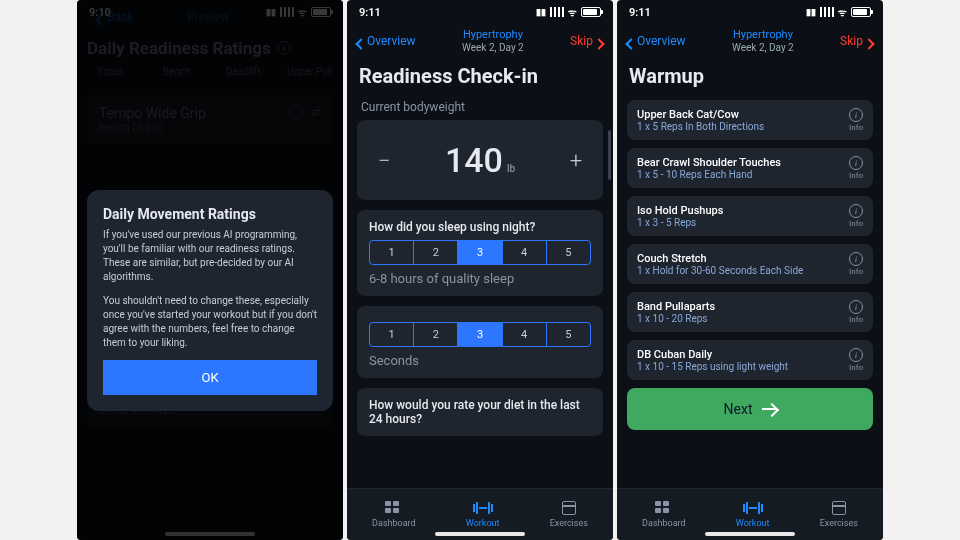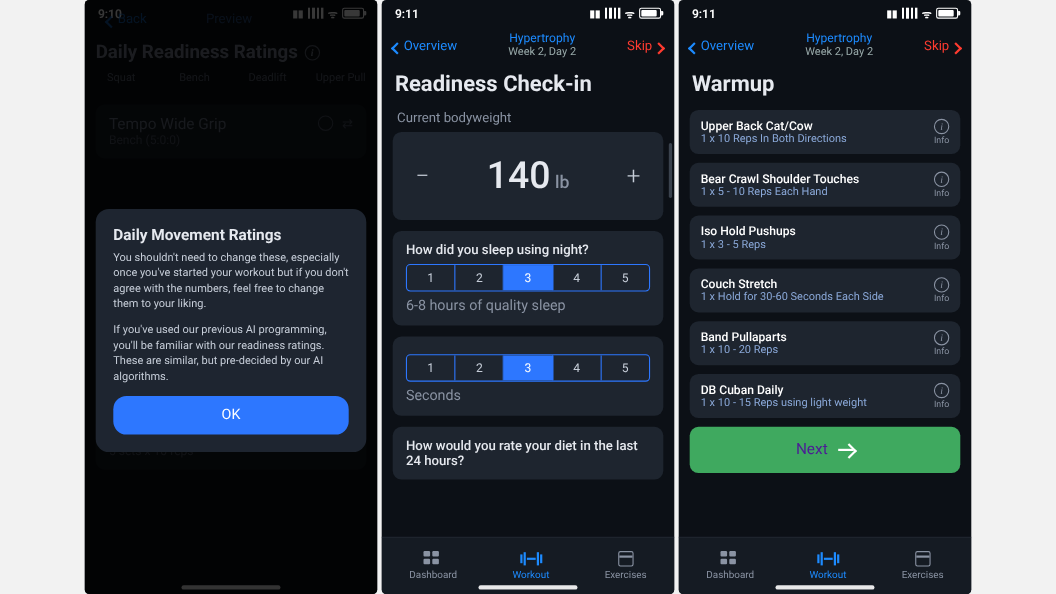--- a/index.html
+++ b/index.html
@@ -39,59 +39,59 @@
 
   .content{flex:1;overflow:hidden;padding:0 10px}
   h1.page{font-size:20px;font-weight:700;margin:6px 2px 12px}
   .label{font-size:12px;color:var(--muted);margin:2px 4px 6px}
 
   .card{background:var(--card);border-radius:8px;padding:10px 12px;margin-bottom:10px}
 
   
   .bw{display:flex;align-items:center;justify-content:space-between;padding:20px 14px}
   .bw .val{font-size:34px;font-weight:500;display:flex;align-items:baseline;gap:4px}
-  .bw .unit{font-size:16px;color:var(--muted)}
+  .bw .unit{font-size:10px;color:var(--muted)}
   .pm{width:26px;height:26px;display:flex;align-items:center;justify-content:center;color:#c6cdd8;font-size:22px;font-weight:300}
 
   
   .seg{display:flex;border:1px solid var(--blue);border-radius:4px;overflow:hidden;margin:6px 0}
   .seg div{flex:1;text-align:center;font-size:11px;padding:5px 0;color:#c6cdd8;border-right:1px solid var(--blue)}
   .seg div:last-child{border-right:none}
   .seg div.active{background:var(--blue);color:#fff}
   .hint{font-size:13px;color:var(--muted);margin-top:3px}
 
   
   .ex{background:var(--card);border-radius:8px;padding:8px 10px;margin-bottom:8px;display:flex;align-items:center;justify-content:space-between}
   .ex .l1{font-size:11px;color:#fff;font-weight:500}
   .ex .l2{font-size:10px;color:#8aa8d8}
   .ex .info{display:flex;flex-direction:column;align-items:center;gap:1px;color:var(--muted);font-size:8px}
   .ex .info .ic{width:14px;height:14px;border:1.5px solid var(--muted);border-radius:50%;display:flex;align-items:center;justify-content:center;font-size:9px;font-style:italic;font-family:serif}
 
-  .nextbtn{background:var(--green);color:#4c1d95;border:none;border-radius:8px;width:100%;padding:13px;font-size:14px;display:flex;align-items:center;justify-content:center;gap:10px;margin-top:6px}
+  .nextbtn{background:var(--green);color:#0f172a;border:none;border-radius:8px;width:100%;padding:13px;font-size:14px;display:flex;align-items:center;justify-content:center;gap:10px;margin-top:6px}
   .arrow{width:14px;height:2px;background:#fff;position:relative}
   .arrow::after{content:"";position:absolute;right:-1px;top:-3px;width:8px;height:8px;border:2px solid #fff;border-left:none;border-bottom:none;transform:rotate(45deg)}
 
   
   .tabbar{height:52px;background:#151b23;display:flex;justify-content:space-around;align-items:center;border-top:1px solid #20262f}
   .tab{display:flex;flex-direction:column;align-items:center;gap:3px;font-size:9px;color:var(--muted)}
   .tab.active{color:var(--link)}
   .tab .ic{width:18px;height:14px;position:relative}
   .grid4{display:grid;grid-template-columns:6px 6px;grid-template-rows:5px 5px;gap:2px}
   .grid4 span{background:currentColor;border-radius:1px}
   .cal{width:14px;height:14px;border:1.5px solid currentColor;border-radius:2px;position:relative}
   .cal::before{content:"";position:absolute;top:3px;left:0;right:0;height:1.5px;background:currentColor}
 
   .homebar{position:absolute;bottom:4px;left:50%;transform:translateX(-50%);width:90px;height:4px;border-radius:3px;background:#fff;opacity:.9}
 
   
   .dim{position:absolute;inset:0;background:rgba(0,0,0,.78);z-index:3}
   .modal{position:absolute;left:10px;right:10px;top:190px;background:#1e2530;border-radius:12px;padding:16px;z-index:5}
   .modal h3{margin:0 0 6px;font-size:14px}
   .modal p{margin:0 0 10px;font-size:10px;line-height:1.4;color:#c6cdd8}
-  .okbtn{width:100%;background:var(--blue);color:#fff;border:none;border-radius:12px;padding:10px;font-size:13px}
+  .okbtn{width:100%;background:var(--blue);color:#fff;border:none;border-radius:0;padding:10px;font-size:13px}
 
   .under{position:absolute;inset:0;padding:0 10px;color:#5a6270}
   .under h2{font-size:17px;margin:4px 0;color:#7a8290;display:flex;align-items:center;gap:6px}
   .under .row{display:flex;gap:0;margin:4px -10px 14px}
   .under .row div{flex:1;text-align:center;font-size:10px;padding:4px 0}
   .excard{background:#151b22;border-radius:8px;padding:10px 12px;margin-bottom:8px}
   .excard .tt{font-size:14px;color:#6a7484}
   .excard .ss{font-size:11px;color:#4a5260}
   .iconrow{float:right;display:flex;gap:8px;color:#4a5260}
   .circ{width:14px;height:14px;border:1.4px solid #4a5260;border-radius:50%}
@@ -164,22 +164,22 @@
           </span>
       <div class="tt">Bentover Rows</div>
       <div class="ss">5 sets x 10 reps</div>
     </div>
   </div>
 
   <div class="dim"></div>
 
   <div class="modal">
     <h3>Daily Movement Ratings</h3>
+    <p>If you've used our previous AI programming, you'll be familiar with our readiness ratings. These are similar, but pre-decided by our AI algorithms.</p>
     <p>You shouldn't need to change these, especially once you've started your workout but if you don't agree with the numbers, feel free to change them to your liking.</p>
-    <p>If you've used our previous AI programming, you'll be familiar with our readiness ratings. These are similar, but pre-decided by our AI algorithms.</p>
     <button class="okbtn">OK</button>
   </div>
 
   <div class="homebar"></div>
 </div>
 
 <div class="phone">
   <div class="status">
     <span>9:11</span>
     <span class="right">
@@ -307,21 +307,21 @@
           <span class="chevR"></span>
         </a>
   </div>
 
   <div class="content">
     <h1 class="page">Warmup</h1>
     <div id="exlist">
           <div class="ex">
             <div>
               <div class="l1">Upper Back Cat/Cow</div>
-              <div class="l2">1 x 10 Reps In Both Directions</div>
+              <div class="l2">1 x 5 Reps In Both Directions</div>
             </div>
             <div class="info">
               <div class="ic">i</div>
               <span>Info</span>
             </div>
           </div>
           <div class="ex">
             <div>
               <div class="l1">Bear Crawl Shoulder Touches</div>
               <div class="l2">1 x 5 - 10 Reps Each Hand</div>

